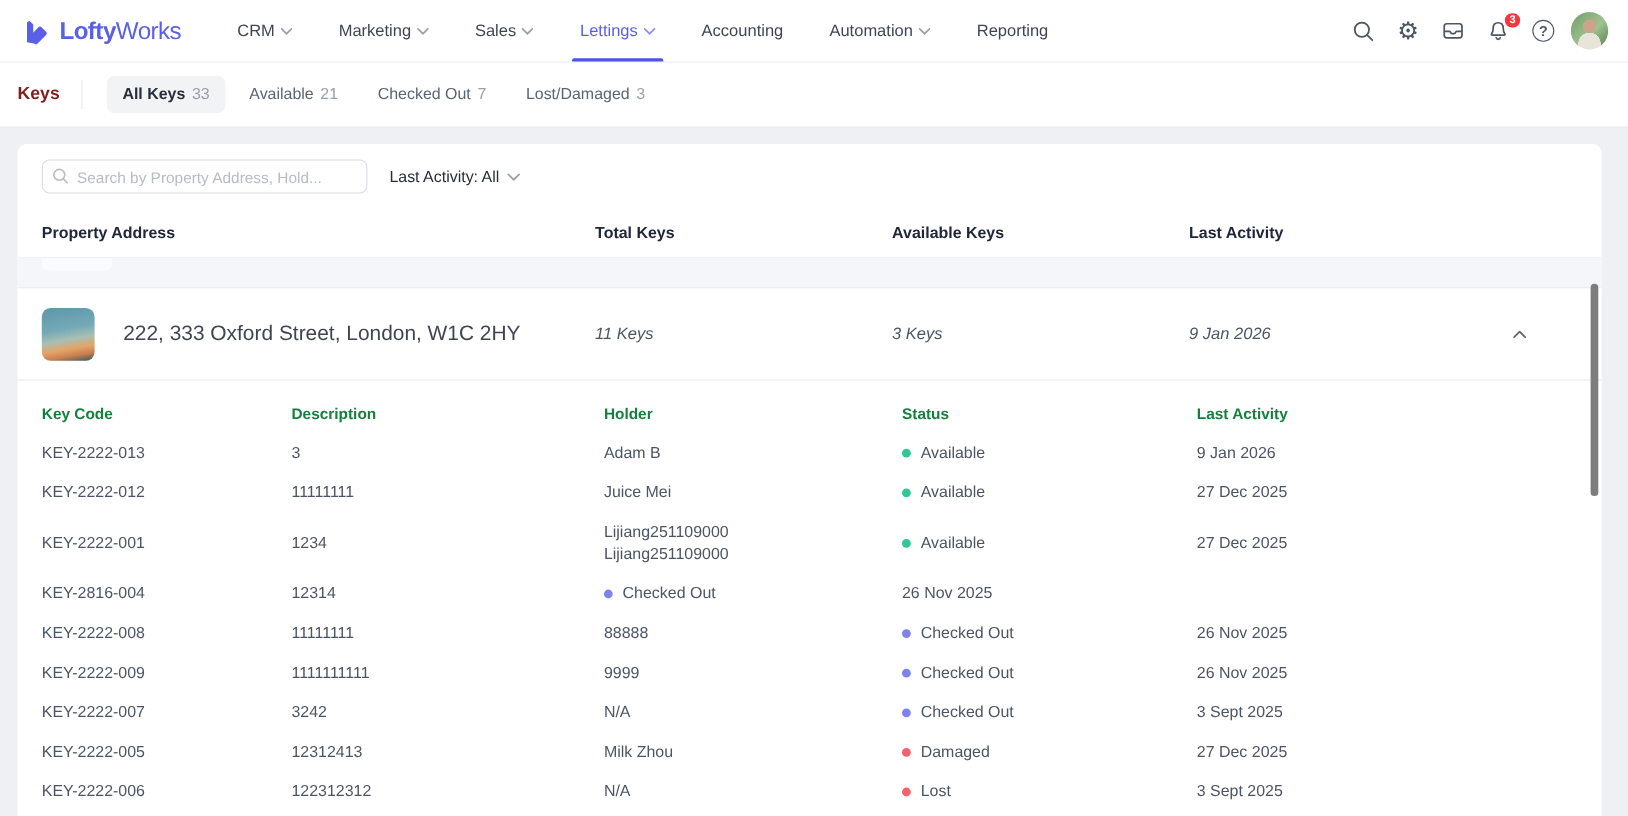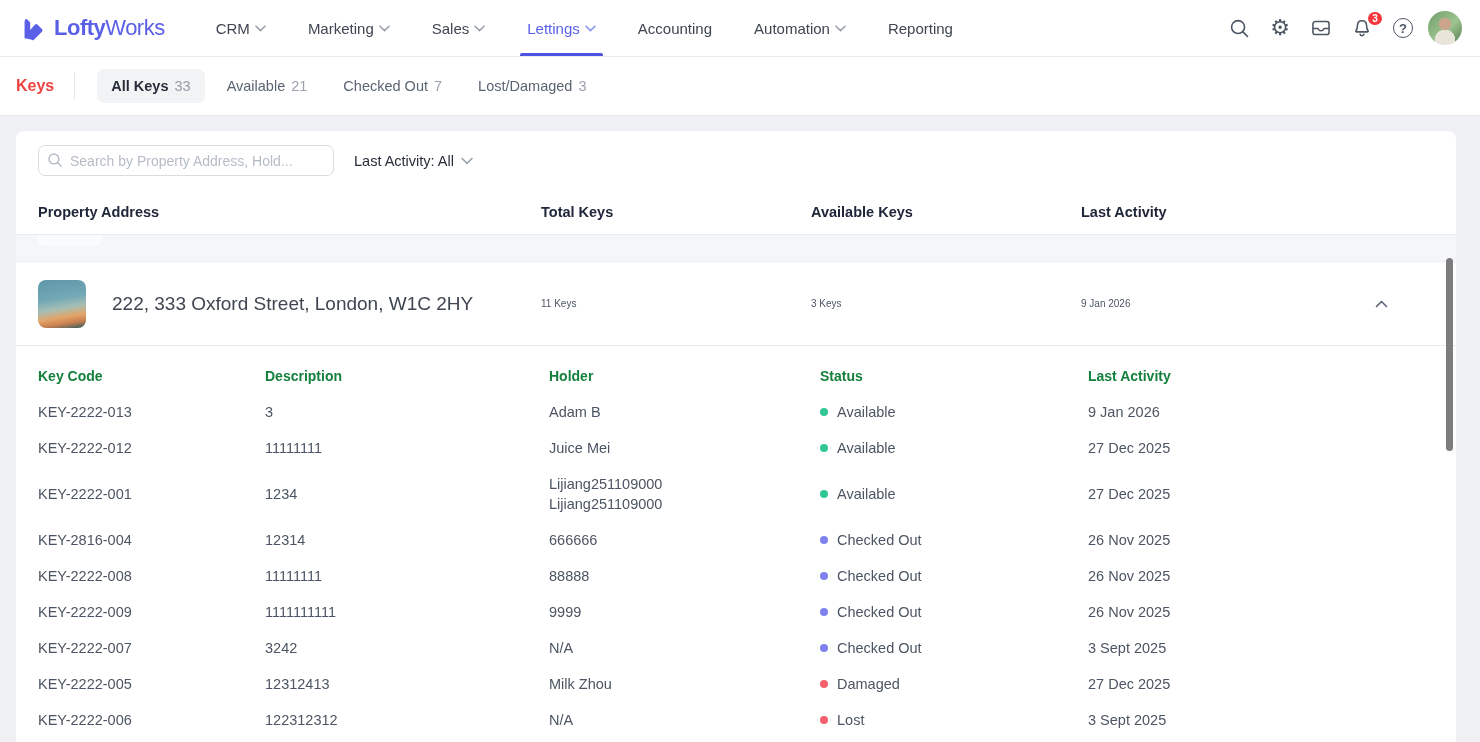--- a/index.html
+++ b/index.html
@@ -32,21 +32,21 @@
     font-weight:700; display:flex; align-items:center; justify-content:center; }
   .avatar { width:34px; height:34px; border-radius:50%; cursor:pointer; overflow:hidden;
     background:
       radial-gradient(circle at 50% 38%, #caa58c 0 22%, transparent 23%),
       radial-gradient(circle at 50% 85%, #e8e4da 0 30%, transparent 31%),
       linear-gradient(135deg,#6f9c6a,#9ec48f 55%,#547a52); }
 
   
   .subnav { height:58px; background:#fff; display:flex; align-items:center; padding:0 16px;
     box-shadow:0 1px 0 #e8eaee; }
-  .page-title { font-size:16px; font-weight:700; color:#ef4444; margin-right:20px; }
+  .page-title { font-size:16px; font-weight:700; color:#7f1d1d; margin-right:20px; }
   .vdivider { width:1px; height:26px; background:#e3e6ea; margin-right:22px; }
   .tabs { display:flex; align-items:center; gap:8px; }
   .tab { display:flex; align-items:center; gap:6px; padding:9px 14px; border-radius:7px;
     font-size:14.5px; color:#5b6472; cursor:pointer; white-space:nowrap; }
   .tab .count { color:#9aa1ad; }
   .tab.active { background:#f2f3f5; color:#272e3a; font-weight:700;text-align:right; }
   .tab.active .count { font-weight:400; color:#959ca8; }
 
   
   .content { padding:16px 24px 0 16px; }
@@ -70,21 +70,21 @@
   .spacer-band { height:27px; background:#f5f6fa; border-bottom:1px solid #eceef2; position:relative; }
   .spacer-band .shimmer { position:absolute; left:22px; top:0; width:64px; height:11px;
     background:#fafbfd; border-radius:0 0 6px 6px; }
 
   .prop-row { display:grid; grid-template-columns:503px 270px 270px 1fr; padding:0 0 0 22px;
     height:84px; align-items:center; border-bottom:1px solid #e8eaee; background:#fff; cursor:pointer; }
   .prop-main { display:flex; align-items:center; gap:26px; }
   .thumb { width:48px; height:48px; border-radius:8px; flex:none;
     background:linear-gradient(170deg,#5e97aa 0%,#74a9b6 40%,#a7bfb4 58%,#e3a468 74%,#c87f4f 86%,#2c5a60 100%); }
   .prop-addr { font-size:19px; color:#3f4652; }
-  .cell { font-size:10px; color:#4c5563; }
+  .cell { font-size:15px; color:#4c5563;font-style:italic; }
   .prop-last { display:flex; align-items:center; justify-content:space-between; padding-right:68px; }
   .collapse-chev { color:#5b6472; cursor:pointer; }
 
   
   .sub-head { display:grid; grid-template-columns:227px 284px 271px 268px 1fr;
     padding:22px 0 10px 22px; }
   .sub-head .th { font-size:14px; font-weight:700; color:#15803d; }
   .srow { display:grid; grid-template-columns:227px 284px 271px 268px 1fr;
     padding:8px 0 8px 22px; align-items:center; min-height:36px; cursor:default; }
   .srow .c { font-size:14.5px; color:#4c5563; line-height:20px; }
@@ -292,24 +292,20 @@
         <div class="c status-c">
           <span class="dot" style="background-color: rgb(48, 199, 149);"></span>
           <span>Available</span>
         </div>
         <div class="c">27 Dec 2025</div>
       </div>
 
       <div class="srow">
         <div class="c">KEY-2816-004</div>
         <div class="c">12314</div>
-        <div class="c">
-          <div>666666</div>
-            <div></div>
-        </div>
         <div class="c status-c">
           <span class="dot" style="background-color: rgb(125, 130, 237);"></span>
           <span>Checked Out</span>
         </div>
         <div class="c">26 Nov 2025</div>
       </div>
 
       <div class="srow">
         <div class="c">KEY-2222-008</div>
         <div class="c">11111111</div>

